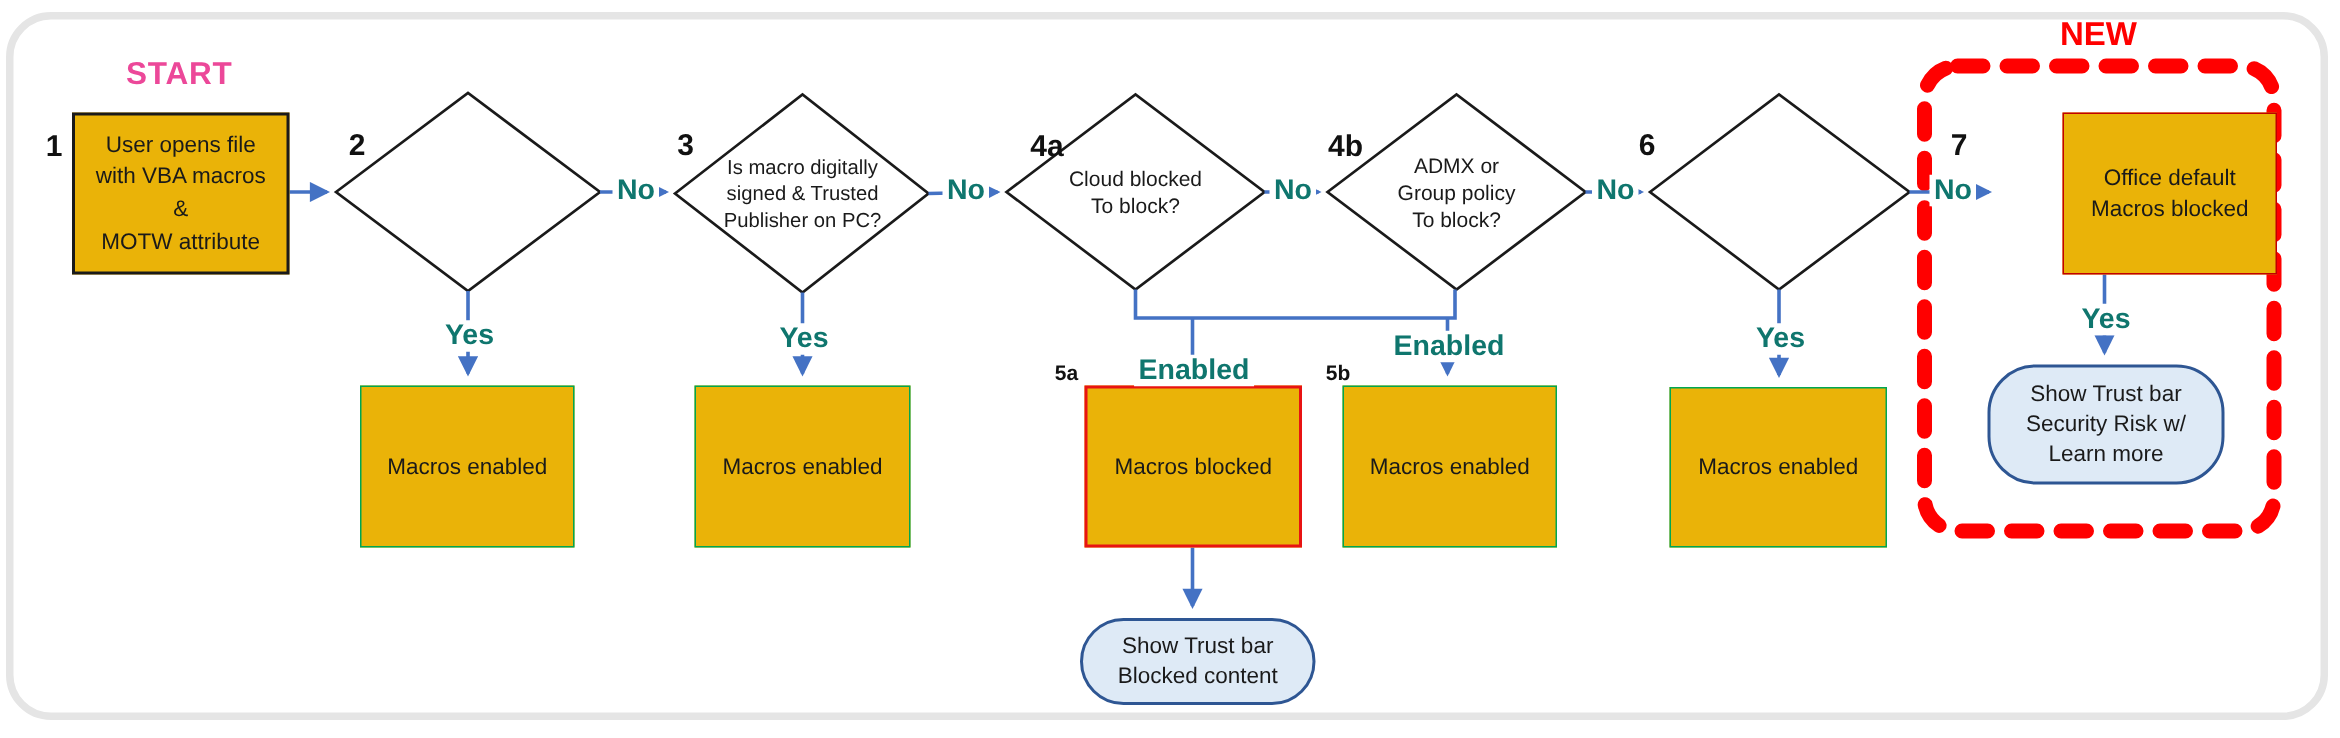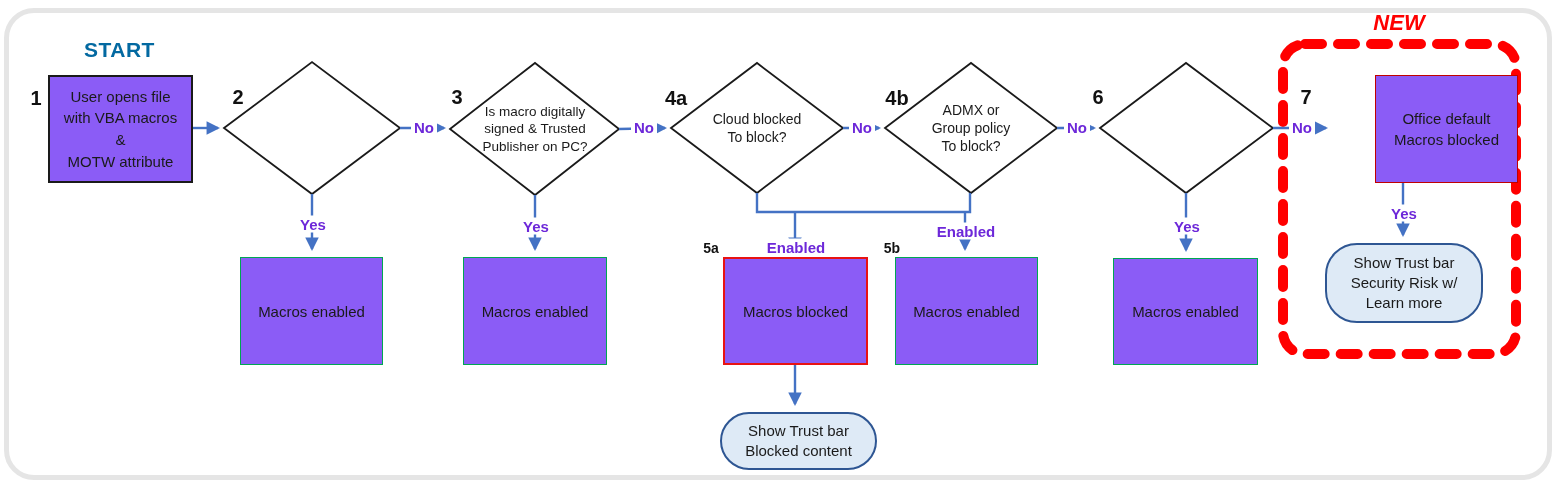--- a/index.html
+++ b/index.html
@@ -6,21 +6,21 @@
   #stage{
     position:relative;width:1560px;height:492px;background:#fff;overflow:hidden;
     font-family:"Liberation Sans","DejaVu Sans",sans-serif;color:#1a1a1a;
   }
   #frame{
     position:absolute;left:4px;top:8px;width:1548px;height:472px;
     border:5px solid #e5e5e5;border-radius:30px;box-sizing:border-box;
   }
   svg.layer{position:absolute;left:0;top:0;}
   .box{
-    position:absolute;background:#8b5cf6;box-sizing:border-box;
+    position:absolute;background:#eab308;box-sizing:border-box;
     display:flex;align-items:center;justify-content:center;
     text-align:center;white-space:pre-line;font-size:15px;line-height:1.4;
   }
   .box.black{border:2px solid #1a1a1a;}
   .box.green{border:1.6px solid #00a652;}
   .box.red{border:2px solid #e81313;}
   .box.darkred{border:1.6px solid #c00000;}
   .stadium{
     position:absolute;background:#deeaf6;border:2.5px solid #2e5693;
     box-sizing:border-box;display:flex;align-items:center;justify-content:center;
@@ -31,30 +31,30 @@
     display:flex;align-items:center;justify-content:center;
     text-align:center;white-space:pre-line;font-size:14px;line-height:1.3;
   }
   .num{
     position:absolute;transform:translate(-50%,-50%);
     font-weight:bold;font-size:20px;color:#111;line-height:1;
   }
   .num.small{font-size:14px;}
   .elabel{
     position:absolute;transform:translate(-50%,-50%);
-    color:#6d28d9;font-weight:bold;font-size:15px;line-height:1;
+    color:#0f766e;font-weight:bold;font-size:19px;line-height:1;
     background:#fff;padding:1px 3px;white-space:nowrap;
   }
   .start{
-    position:absolute;color:#0369a1;font-weight:bold;font-size:21px;
+    position:absolute;color:#ec4899;font-weight:bold;font-size:21px;
     letter-spacing:0.5px;line-height:1;
   }
   .new{
     position:absolute;color:#ff0000;font-weight:bold;font-size:22px;
-    line-height:1;text-align:center;font-style:italic;
+    line-height:1;text-align:center;
   }
 </style>
 </head>
 <body>
 
 <div id="stage">
 
   <div id="frame"></div>
 
   <svg class="layer" width="1560" height="492" viewBox="0 0 1560 492">
@@ -117,21 +117,21 @@
 
   <div class="stadium" style="left:720px;top:412px;width:157px;height:58px;border-radius:29px;">Show Trust bar
 Blocked content</div>
   <div class="stadium" style="left:1325px;top:243px;width:158px;height:80px;border-radius:32px;">Show Trust bar
 Security Risk w/
 Learn more</div>
 
   <div class="num" style="left:36px;top:98px;">1</div>
   <div class="num" style="left:238px;top:97px;">2</div>
   <div class="num" style="left:457px;top:97px;">3</div>
-  <div class="num" style="left:676px;top:98px;text-align:center;">4a</div>
+  <div class="num" style="left:698px;top:98px;text-align:center;">4a</div>
   <div class="num" style="left:897px;top:98px;">4b</div>
   <div class="num" style="left:1098px;top:97px;">6</div>
   <div class="num" style="left:1306px;top:97px;">7</div>
   <div class="num small" style="left:711px;top:248px;">5a</div>
   <div class="num small" style="left:892px;top:248px;">5b</div>
 
   <div class="elabel" style="left:424px;top:127px;">No</div>
   <div class="elabel" style="left:644px;top:127px;">No</div>
   <div class="elabel" style="left:862px;top:127px;">No</div>
   <div class="elabel" style="left:1077px;top:127px;">No</div>

